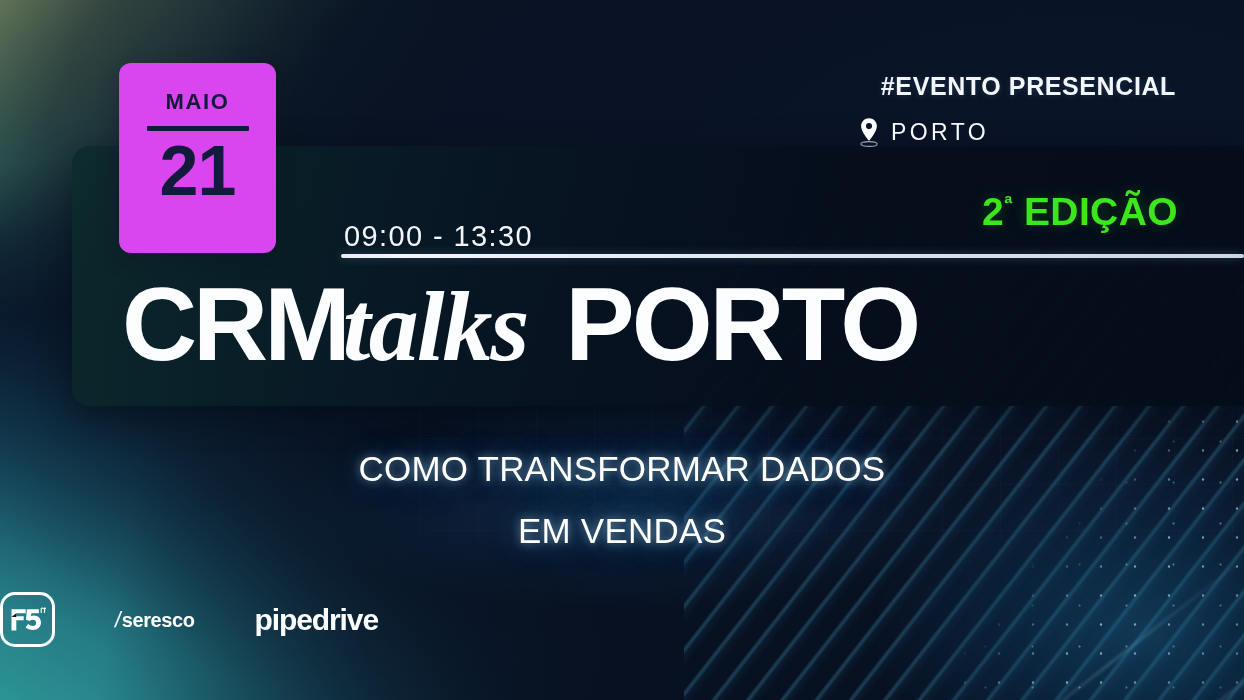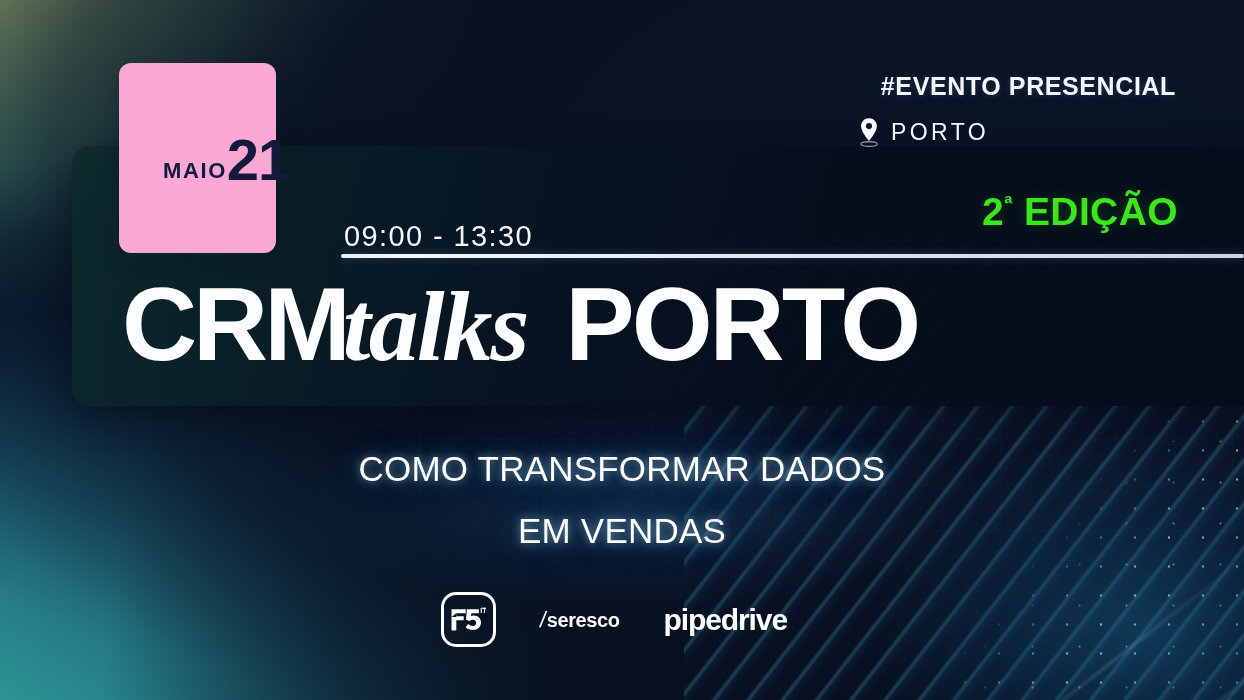--- a/index.html
+++ b/index.html
@@ -89,40 +89,40 @@
     background:linear-gradient(104deg, rgba(12,42,44,0.90) 0%, rgba(9,32,40,0.93) 16%, rgba(7,20,34,0.96) 38%, rgba(6,14,28,0.97) 62%, rgba(5,12,25,0.97) 100%);
     border-radius:18px 0 0 18px;
     box-shadow:0 10px 34px rgba(2,8,18,0.45);
   }
 
   
   .cal-card {
     position:absolute;
     left:119px; top:63px;
     width:157px; height:190px;
-    background:#f9a8d4;
+    background:#d946ef;
     border-radius:12px;
     box-shadow:0 6px 22px rgba(4,16,26,0.24);
-    display:flex; flex-direction:row; align-items:center;padding-left:44px;
+    display:flex; flex-direction:column; align-items:center;
   }
   .cal-month {
     margin-top:26px;
     font-size:22px; font-weight:bold;
     letter-spacing:1.6px;
     color:#131A3C;
   }
   .cal-rule {
     margin-top:11px;
     width:102px; height:5px;
     background:#131A3C;
     border-radius:1px;
   }
   .cal-day {
     margin-top:4px;
-    font-size:58px; font-weight:bold;
+    font-size:70px; font-weight:bold;
     letter-spacing:-1px;
     color:#131A3C;
     line-height:1.04;
   }
 
   
   .hashtag {
     position:absolute;
     right:68px; top:72px;
     font-size:25px; font-weight:bold;
@@ -218,22 +218,22 @@
       0 0 10px rgba(186,232,255,0.55),
       0 0 26px rgba(92,176,226,0.40),
       0 0 48px rgba(52,130,190,0.26);
   }
   .subtitle .sl { display:block; }
 
   
   .logos {
     position:absolute;
     left:0; right:16px; top:592px;
-    display:flex; align-items:center; justify-content:center;
-    gap:44px;
+    display:flex; align-items:center; 
+    gap:60px;
   }
   
   .logo-f5 {
     width:55px; height:55px;
     border:3px solid #FDFEFF;
     border-radius:15px;
     position:relative;
     display:flex; align-items:center; justify-content:center;
   }
   .logo-f5 svg { display:block; }

